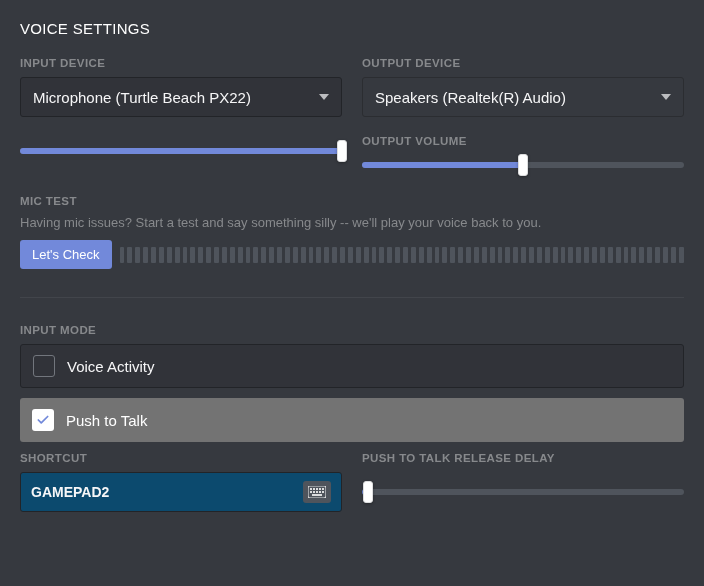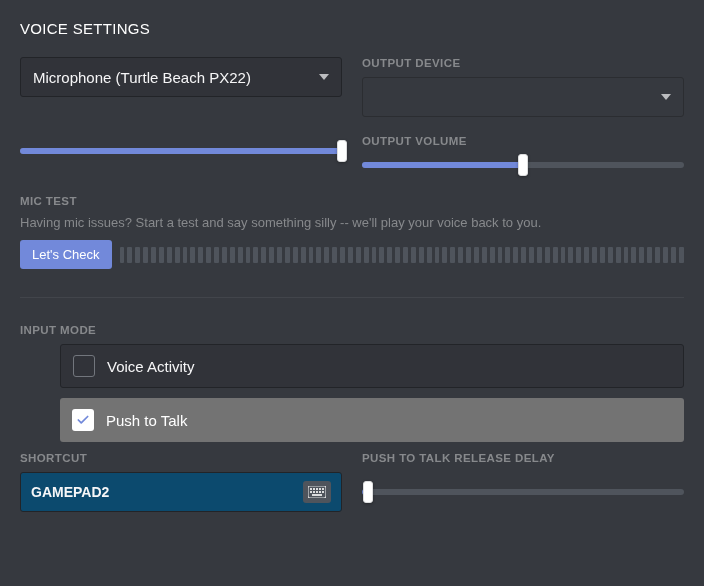--- a/index.html
+++ b/index.html
@@ -132,21 +132,20 @@
 .mode-group { margin-top: 6px; }
 .mode-opt {
   display: flex;
   align-items: center;
   height: 44px;
   border-radius: 3px;
   padding: 0 12px;
   margin-bottom: 10px;
   cursor: pointer;
   font-size: 15px;
-  margin-left: 40px;
 }
 .mode-opt.unselected {
   background: #313339;
   border: 1px solid #222428;
   color: #f6f6f7;
 }
 .mode-opt.selected {
   background: #737373;
   color: #ffffff;
 }
@@ -193,28 +192,30 @@
 .small-slider .track { height: 6px; }
 .spacer-top { margin-top: 18px; }
 </style>
 </head>
 <body>
 
 <div class="section-title">VOICE SETTINGS</div>
 
 <div class="row">
   <div class="col">
+    <div class="field-label">INPUT DEVICE</div>
     <div class="select">
       <span>Microphone (Turtle Beach PX22)</span>
       <span class="caret"></span>
     </div>
   </div>
   <div class="col">
     <div class="field-label">OUTPUT DEVICE</div>
     <div class="select alt">
+      <span>Speakers (Realtek(R) Audio)</span>
       <span class="caret"></span>
     </div>
   </div>
 </div>
 
 <div class="row spacer-top">
   <div class="col">
     <div class="slider-wrap">
       <div class="slider">
         <div class="track">

